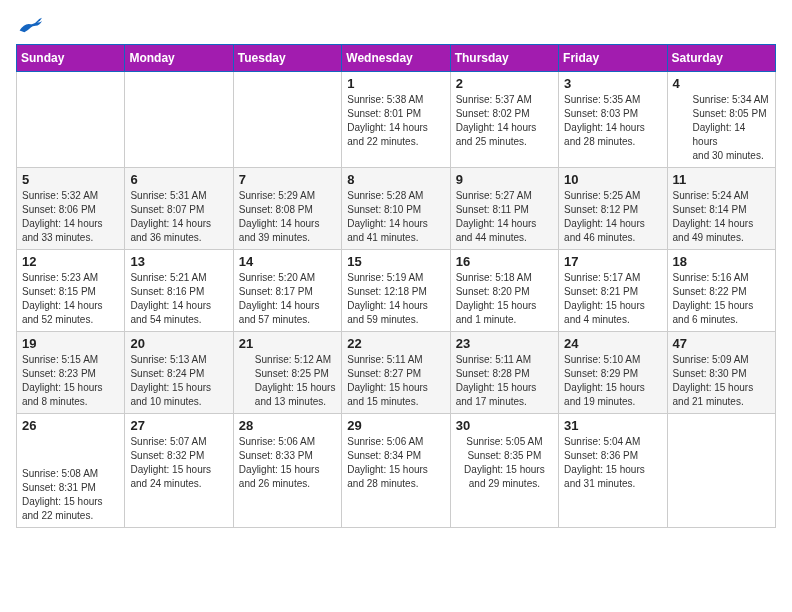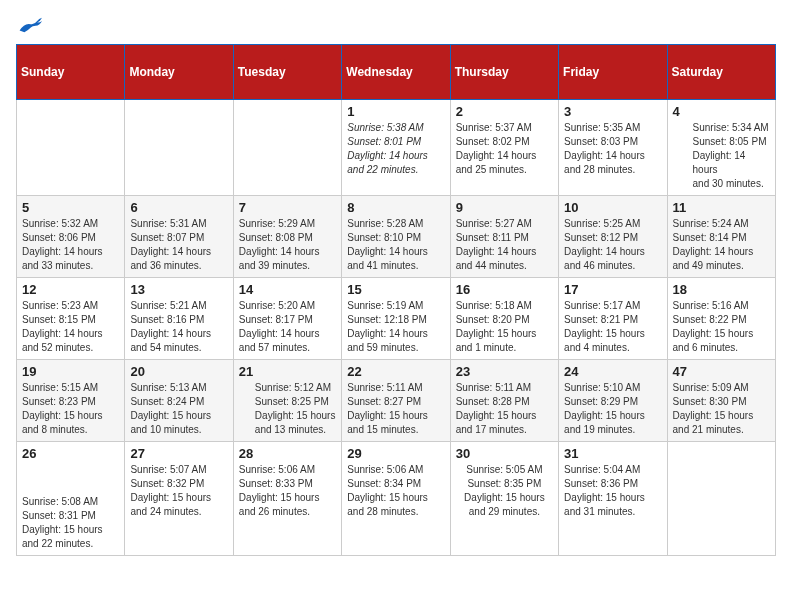--- a/index.html
+++ b/index.html
@@ -51,23 +51,23 @@
     .location {
       font-size: 16px;
       color: #444;
     }
     .calendar {
       width: 100%;
       border-collapse: collapse;
       font-size: 11px;
     }
     .calendar thead th {
-      background-color: #b91c1c;
+      background-color: #a21caf;
       color: #fff;
-      padding: 20px 4px;
+      padding: 6px 4px;
       text-align: left;
       font-size: 12px;
       font-weight: bold;
       border: 1px solid #1565c0;
     }
     .calendar tbody td {
       border: 1px solid #ccc;
       vertical-align: top;
       padding: 4px 5px;
       width: calc(100% / 7);
@@ -123,21 +123,21 @@
         <th>Saturday</th>
       </tr>
   </thead>
   <tbody id="calendar-body">
   <tr>
         <td class="empty-cell"></td>
         <td class="empty-cell"></td>
         <td class="empty-cell"></td>
         <td>
           <div class="day-number">1</div>
-          <div class="day-info" style="white-space: pre-line; font-style: italic;">Sunrise: 5:38 AM
+          <div class="day-info" style="white-space: pre-line;">Sunrise: 5:38 AM
 Sunset: 8:01 PM
 Daylight: 14 hours
 and 22 minutes.</div>
         </td>
         <td>
           <div class="day-number">2</div>
           <div class="day-info" style="white-space: pre-line;">Sunrise: 5:37 AM
 Sunset: 8:02 PM
 Daylight: 14 hours
 and 25 minutes.</div>

